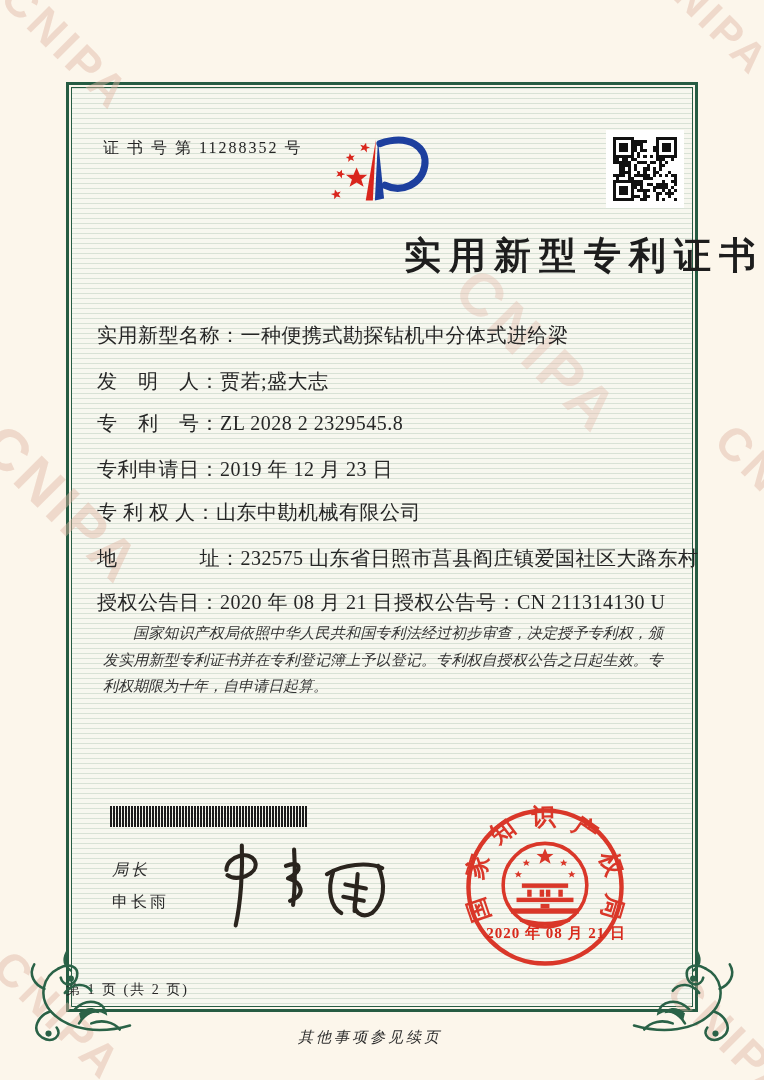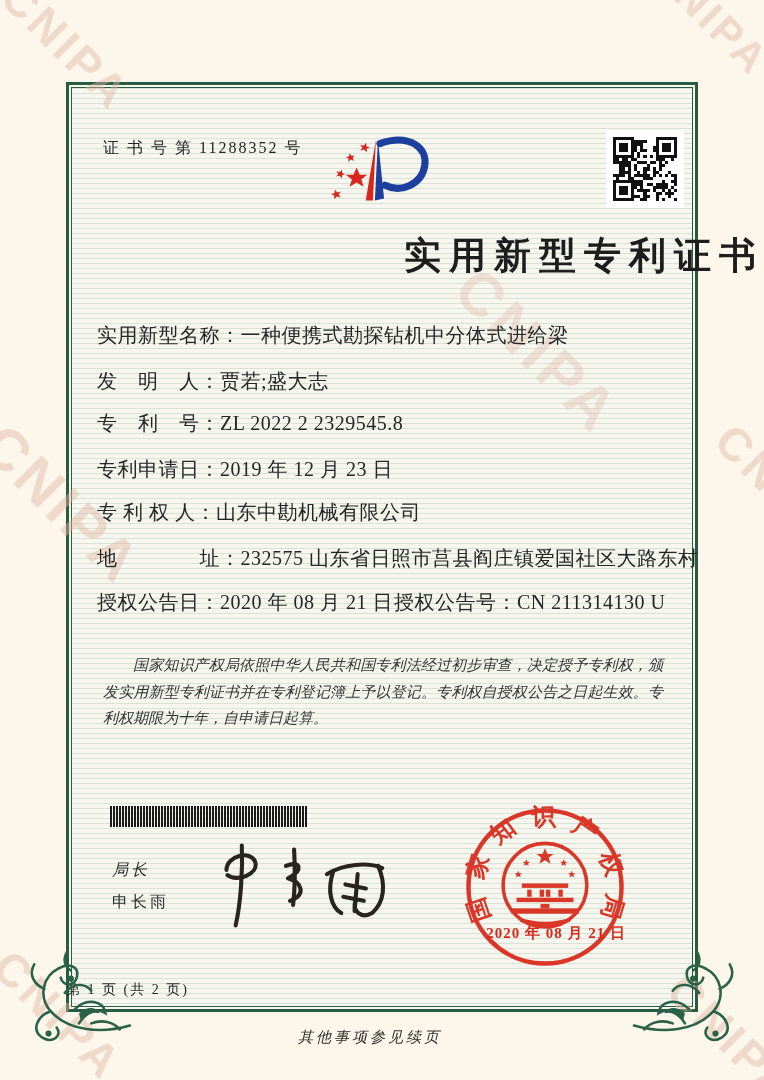--- a/index.html
+++ b/index.html
@@ -54,21 +54,21 @@
     font-size:37px;font-weight:bold;letter-spacing:8px;color:#1d1d1d;
   }
   
   .row{left:97px;width:580px;font-size:20px;letter-spacing:0.5px;white-space:pre;}
   .row .lbl{white-space:pre;}
   .r1{top:322px;} .r2{top:368px;} .r3{top:410px;} .r4{top:456px;}
   .r5{top:499px;} .r6{top:545px;} .r7{top:589px;}
   .col2{position:absolute;left:297px;top:0;white-space:pre;}
   
   .paras{
-    left:103px;top:652px;width:560px;
+    left:103px;top:620px;width:560px;
     font-size:15px;line-height:26.5px;
     font-style:italic;color:#333;
     text-align:justify;
   }
   .paras p{margin:0;text-indent:2em;}
   
   .barcode{
     left:110px;top:806px;width:197px;height:21px;
     background-image:
       repeating-linear-gradient(90deg,#1b1b1b 0 2px,rgba(0,0,0,0) 2px 3px),
@@ -278,21 +278,21 @@
         <rect x="2" y="16" width="3" height="3" fill="#111"></rect>
       </svg>
   </div>
 
   <div class="content title">实用新型专利证书</div>
 
   <div class="content row r1"><span class="lbl">实用新型名称：</span><span>一种便携式勘探钻机中分体式进给梁</span></div>
 
   <div class="content row r2"><span class="lbl">发　明　人：</span><span>贾若;盛大志</span></div>
 
-  <div class="content row r3"><span class="lbl">专　利　号：</span><span>ZL 2022 2 2329545.8</span></div>
+  <div class="content row r3"><span class="lbl">专　利　号：</span><span>ZL 2028 2 2329545.8</span></div>
 
   <div class="content row r4"><span class="lbl">专利申请日：</span><span>2019 年 12 月 23 日</span></div>
 
   <div class="content row r5"><span class="lbl">专 利 权 人：</span><span>山东中勘机械有限公司</span></div>
 
   <div class="content row r6"><span class="lbl">地　　　　址：</span><span>232575 山东省日照市莒县阎庄镇爱国社区大路东村</span></div>
 
   <div class="content row r7"><span class="lbl">授权公告日：</span><span>2020 年 08 月 21 日</span><span class="col2"><span class="lbl">授权公告号：</span><span>CN 211314130 U</span></span></div>
 
   <div class="content paras">

